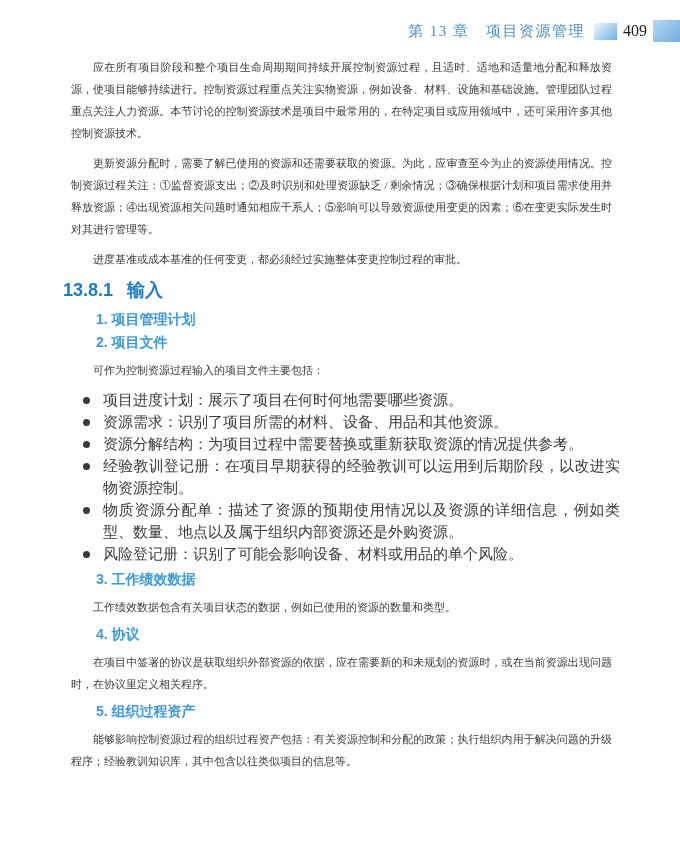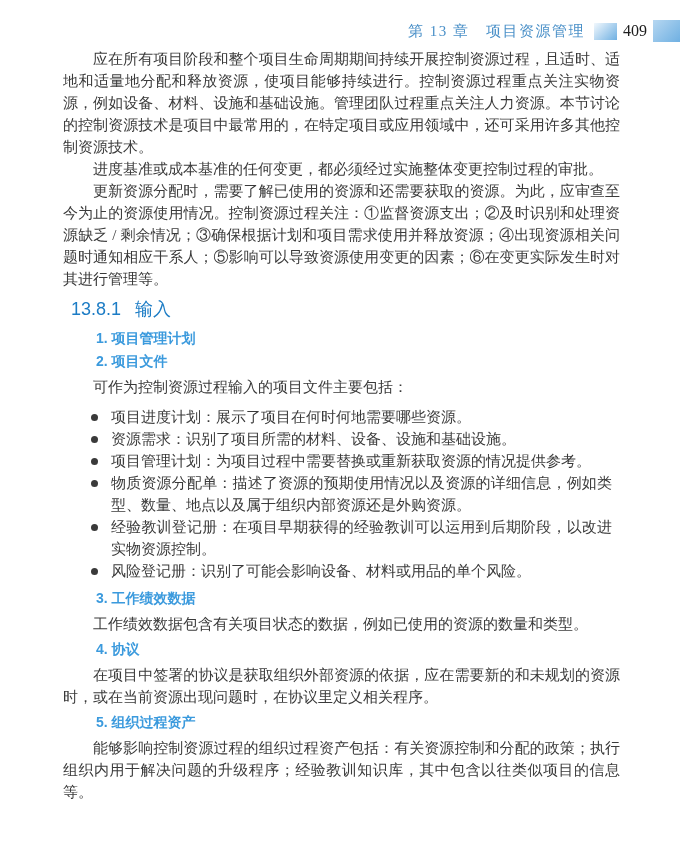--- a/index.html
+++ b/index.html
@@ -44,46 +44,46 @@
     background: linear-gradient(135deg, #b6d7f1 0%, var(--badge-gradient-end, #62a9e1) 100%);
   }
   
   .content {
     position: absolute;
     top: 48px;
     left: 63px;
     right: 60px;
   }
   p.body {
-    margin: 0;
-    font-size: 15px;
+    margin: 8px;
+    font-size: 11px;
     line-height: 22px;
     text-indent: 2em;
     text-align: justify;
   }
   h2.section-heading {
-    margin: 7px 0 9px 8px;
+    margin: 7px 0 9px 0;
     font-family: "Liberation Sans", "DejaVu Sans", sans-serif;
     font-size: 18px;
     line-height: 24px;
-    font-weight: normal;
+    font-weight: bold;
     color: var(--section-heading, #1c7cc5);
   }
   h2.section-heading .section-number { margin-right: 14px; }
   h3.subsection-heading {
     margin: 6px 0 6px 0;
     padding-left: 33px;
     font-family: "Liberation Sans", "DejaVu Sans", sans-serif;
     font-size: 14px;
     line-height: 17px;
     font-weight: bold;
     color: var(--subsection-heading, #3b9add);
   }
   ul.bullet-list {
-    margin: 8px; padding: 0;
+    margin: 0; padding: 0;
     list-style: none;
   }
   ul.bullet-list li {
     position: relative;
     padding-left: 40px;
     font-size: 15px;
     line-height: 22px;
     text-align: justify;
   }
   ul.bullet-list .bullet-dot {
@@ -102,37 +102,37 @@
   <header class="page-header">
     <span class="chapter-title">第 13 章　项目资源管理</span>
     <span class="badge-small"></span>
     <span class="page-number">409</span>
     <span class="badge-edge"></span>
   </header>
 
   <main class="content">
 
     <p class="body">应在所有项目阶段和整个项目生命周期期间持续开展控制资源过程，且适时、适地和适量地分配和释放资源，使项目能够持续进行。控制资源过程重点关注实物资源，例如设备、材料、设施和基础设施。管理团队过程重点关注人力资源。本节讨论的控制资源技术是项目中最常用的，在特定项目或应用领域中，还可采用许多其他控制资源技术。</p>
+    <p class="body">更新资源分配时，需要了解已使用的资源和还需要获取的资源。为此，应审查至今为止的资源使用情况。控制资源过程关注：①监督资源支出；②及时识别和处理资源缺乏 / 剩余情况；③确保根据计划和项目需求使用并释放资源；④出现资源相关问题时通知相应干系人；⑤影响可以导致资源使用变更的因素；⑥在变更实际发生时对其进行管理等。</p>
     <p class="body">进度基准或成本基准的任何变更，都必须经过实施整体变更控制过程的审批。</p>
-    <p class="body">更新资源分配时，需要了解已使用的资源和还需要获取的资源。为此，应审查至今为止的资源使用情况。控制资源过程关注：①监督资源支出；②及时识别和处理资源缺乏 / 剩余情况；③确保根据计划和项目需求使用并释放资源；④出现资源相关问题时通知相应干系人；⑤影响可以导致资源使用变更的因素；⑥在变更实际发生时对其进行管理等。</p>
 
     <h2 class="section-heading">
       <span class="section-number">13.8.1</span><span>输入</span>
     </h2>
 
     <h3 class="subsection-heading">1. 项目管理计划</h3>
 
     <h3 class="subsection-heading">2. 项目文件</h3>
     <p class="body">可作为控制资源过程输入的项目文件主要包括：</p>
     <ul class="bullet-list">
       <li><span class="bullet-dot"></span><span>项目进度计划：展示了项目在何时何地需要哪些资源。</span></li>
-      <li><span class="bullet-dot"></span><span>资源需求：识别了项目所需的材料、设备、设施和基础设施。</span></li>
-      <li><span class="bullet-dot"></span><span>项目管理计划：为项目过程中需要替换或重新获取资源的情况提供参考。</span></li>
+      <li><span class="bullet-dot"></span><span>资源需求：识别了项目所需的材料、设备、用品和其他资源。</span></li>
+      <li><span class="bullet-dot"></span><span>资源分解结构：为项目过程中需要替换或重新获取资源的情况提供参考。</span></li>
+      <li><span class="bullet-dot"></span><span>经验教训登记册：在项目早期获得的经验教训可以运用到后期阶段，以改进实物资源控制。</span></li>
       <li><span class="bullet-dot"></span><span>物质资源分配单：描述了资源的预期使用情况以及资源的详细信息，例如类型、数量、地点以及属于组织内部资源还是外购资源。</span></li>
-      <li><span class="bullet-dot"></span><span>经验教训登记册：在项目早期获得的经验教训可以运用到后期阶段，以改进实物资源控制。</span></li>
       <li><span class="bullet-dot"></span><span>风险登记册：识别了可能会影响设备、材料或用品的单个风险。</span></li>
     </ul>
 
     <h3 class="subsection-heading">3. 工作绩效数据</h3>
     <p class="body">工作绩效数据包含有关项目状态的数据，例如已使用的资源的数量和类型。</p>
 
     <h3 class="subsection-heading">4. 协议</h3>
     <p class="body">在项目中签署的协议是获取组织外部资源的依据，应在需要新的和未规划的资源时，或在当前资源出现问题时，在协议里定义相关程序。</p>
 
     <h3 class="subsection-heading">5. 组织过程资产</h3>

